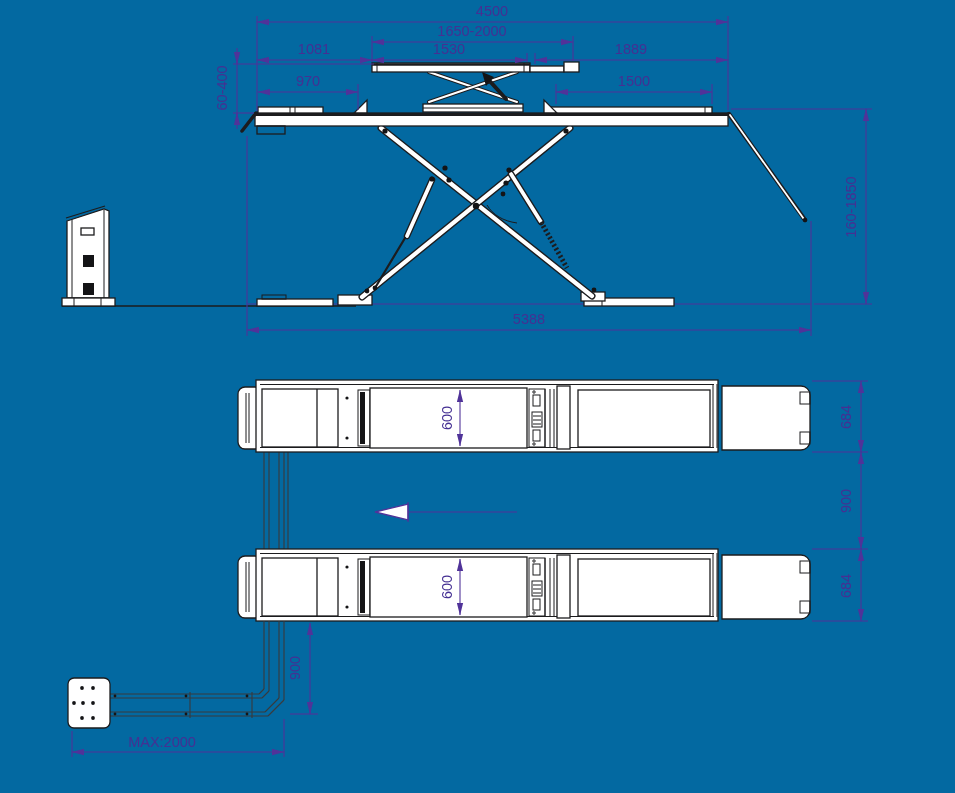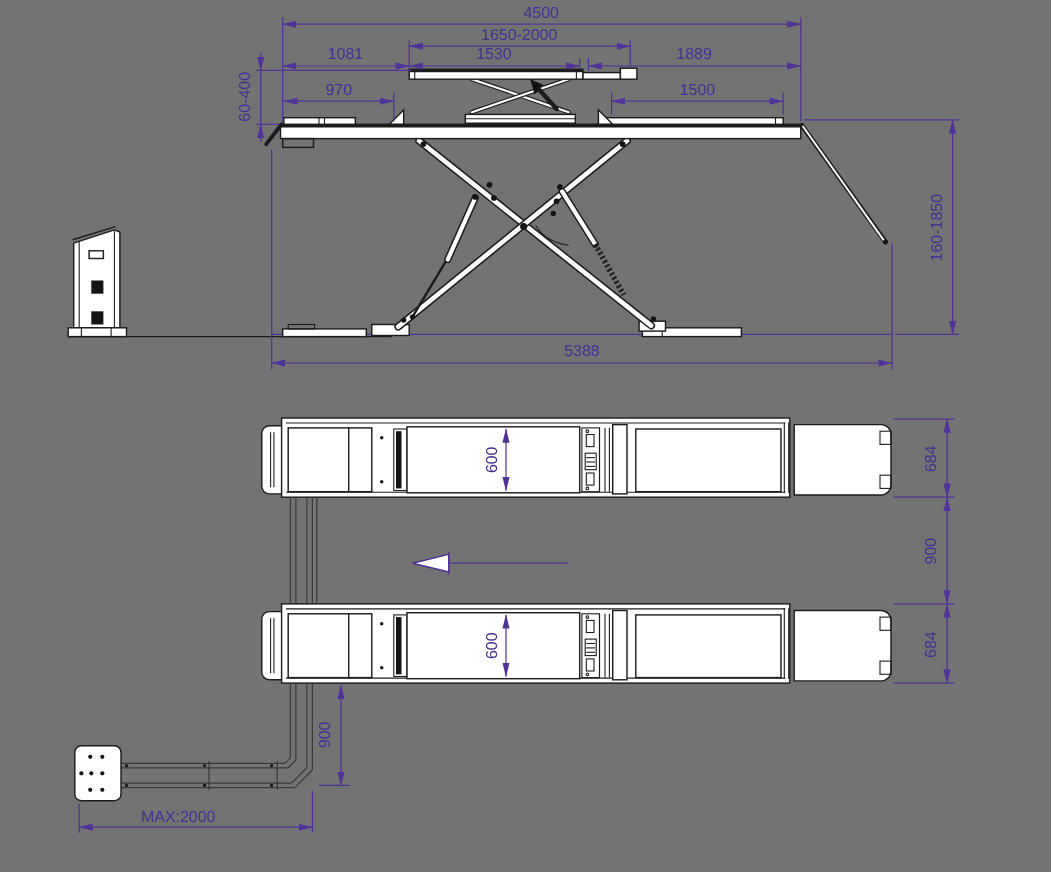--- a/index.html
+++ b/index.html
@@ -1,16 +1,16 @@
 <!DOCTYPE html>
 <html><head>
 <meta charset="utf-8">
 <style>
   html,body{margin:0;padding:0;background:#ffffff;}
-  #stage{position:relative;width:955px;height:793px;background:#737373;overflow:hidden;
+  #stage{position:relative;width:955px;height:793px;background:#0369a1;overflow:hidden;
          font-family:"Liberation Sans", sans-serif;}
   svg{display:block;}
   .ln{stroke:#1c1c1e;stroke-width:1.3;fill:none;}
   .lnw{stroke:#1c1c1e;stroke-width:1.3;fill:#ffffff;}
   .thk{stroke:#1c1c1e;stroke-width:3;fill:none;}
   .mo{stroke:#1c1c1e;stroke-width:7;fill:none;stroke-linecap:round;}
   .mi{stroke:#ffffff;stroke-width:4.2;fill:none;stroke-linecap:round;}
   .co{stroke:#1c1c1e;stroke-width:6.5;fill:none;stroke-linecap:round;}
   .ci{stroke:#ffffff;stroke-width:3.8;fill:none;stroke-linecap:round;}
   .rod{stroke:#1c1c1e;stroke-width:2.2;fill:none;stroke-linecap:round;}

